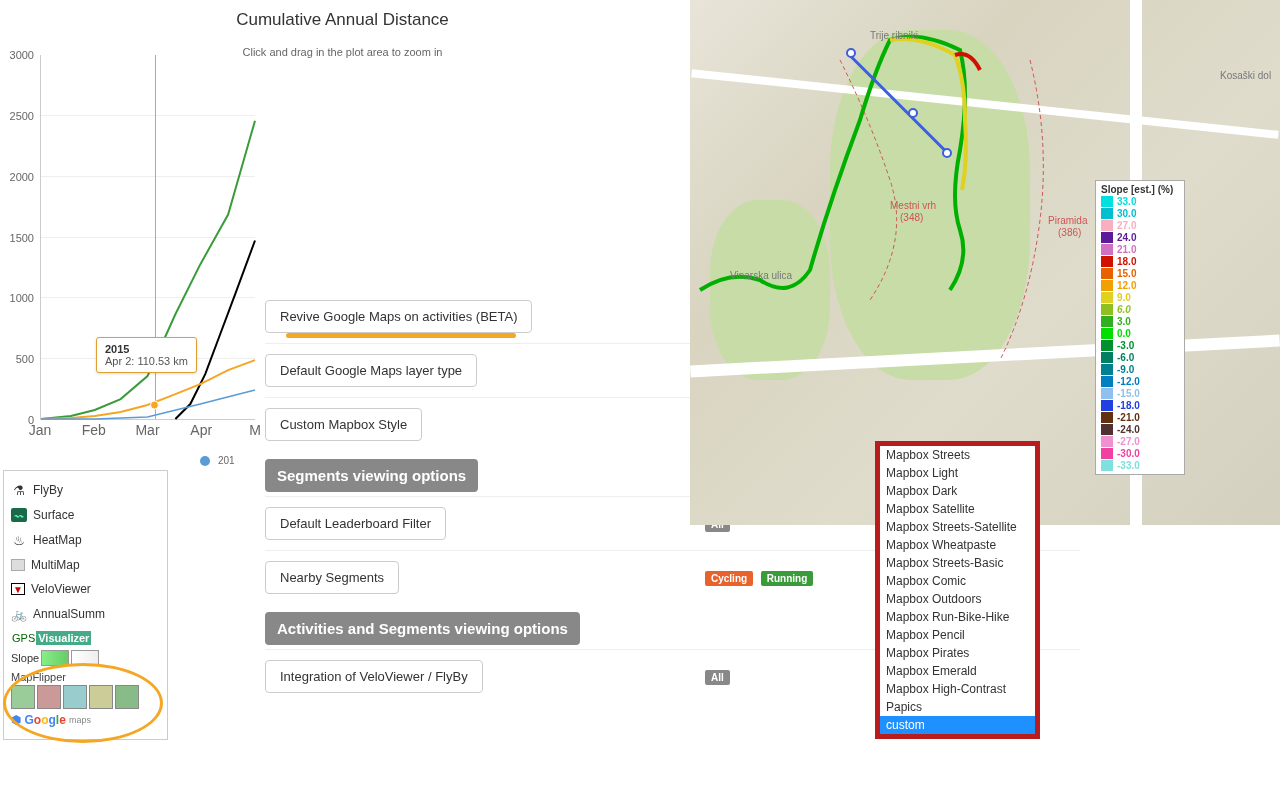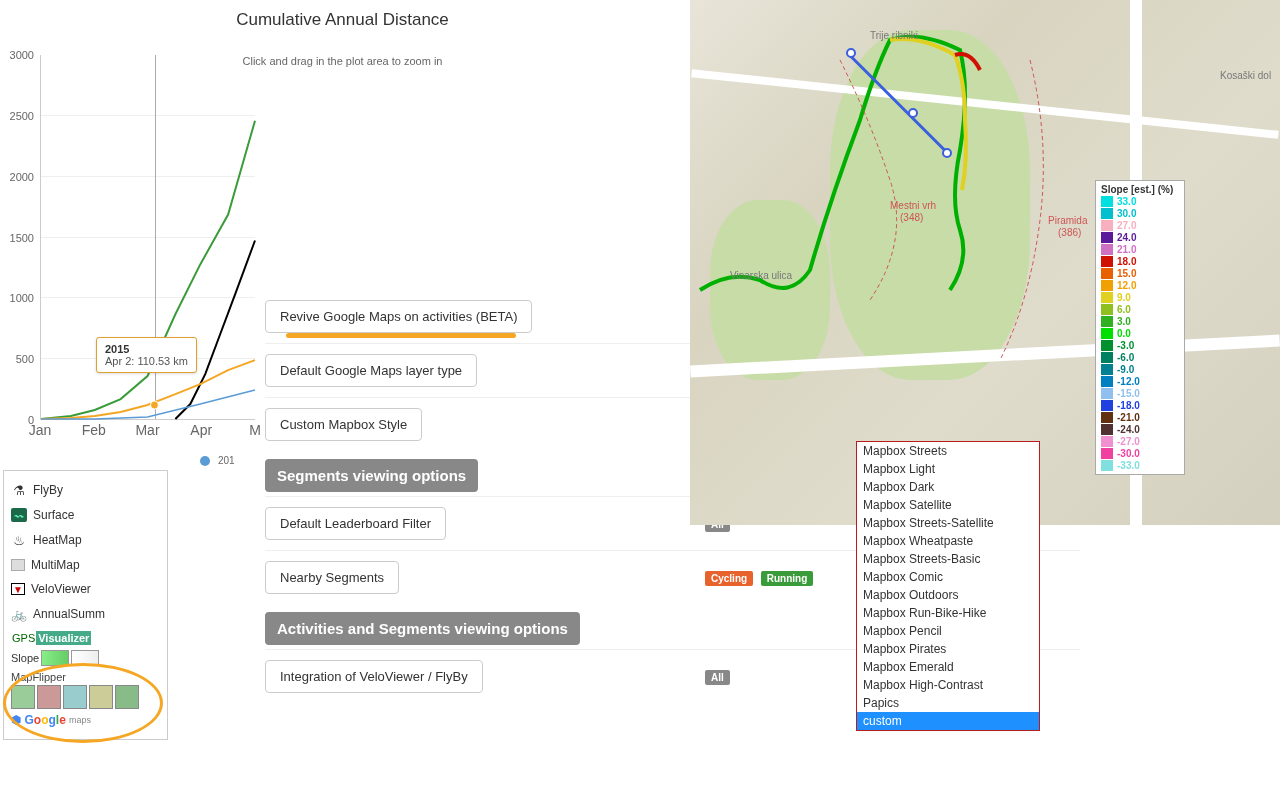--- a/index.html
+++ b/index.html
@@ -1,21 +1,21 @@
 <!DOCTYPE html>
 <html><head>
 <meta charset="utf-8">
 <style>
 * { box-sizing: border-box; margin: 0; padding: 0; }
 body { font-family: Arial, Helvetica, sans-serif; font-size: 13px; color: #333; background: #fff; width: 1280px; height: 800px; overflow: hidden; position: relative; }
 
 
 .chart-area { position: absolute; left: 0; top: 0; width: 685px; height: 450px; }
 .chart-title { text-align: center; font-size: 17px; color: #333; margin-top: 10px; font-weight: normal; }
-.chart-subtitle { text-align: center; font-size: 11px; color: #666; margin-top: 25px; }
+.chart-subtitle { text-align: center; font-size: 11px; color: #666; margin-top: 16px; }
 .chart-plot { position: absolute; left: 40px; top: 55px; width: 215px; height: 365px; border-left: 1px solid #ccc; border-bottom: 1px solid #ccc; }
 .chart-yaxis { position: absolute; left: 0; top: 55px; width: 38px; height: 365px; }
 .chart-ylabel { position: absolute; right: 4px; font-size: 11px; color: #666; transform: translateY(-50%); }
 .chart-xaxis { position: absolute; left: 40px; top: 422px; width: 215px; height: 20px; }
 .chart-xlabel { position: absolute; font-size: 14px; color: #666; transform: translateX(-50%); }
 .chart-gridline { position: absolute; left: 0; width: 100%; border-top: 1px solid #eee; }
 .chart-tooltip { position: absolute; left: 96px; top: 337px; background: #fff; border: 1px solid #e0a030; border-radius: 3px; padding: 5px 8px; font-size: 11px; box-shadow: 0 1px 3px rgba(0,0,0,0.15); z-index: 5; }
 .chart-tooltip-year { font-weight: bold; color: #333; }
 .chart-tooltip-val { color: #555; }
 .chart-crosshair { position: absolute; left: 114px; top: 0; width: 0; height: 100%; border-left: 1px solid #aaa; }
@@ -55,21 +55,21 @@
 .badge-running { background: #3a9b3a; color: #fff; font-size: 10px; padding: 2px 6px; border-radius: 2px; font-weight: bold; }
 .settings-col-btn { width: 440px; }
 .settings-col-badge { width: 120px; }
 .settings-col-ctrl { flex: 1; display: flex; justify-content: flex-end; padding-right: 40px; position: relative; }
 .toggle-check { width: 30px; height: 28px; background: #2196f3; border-radius: 4px; display: flex; align-items: center; justify-content: center; color: #fff; font-size: 16px; }
 .select-ctrl { border: 1px solid #ccc; border-radius: 4px; padding: 6px 22px 6px 10px; background: #fff; font-size: 12px; color: #333; cursor: pointer; position: relative; min-width: 58px; }
 .select-ctrl::after { content: "▾"; position: absolute; right: 6px; top: 50%; transform: translateY(-50%); font-size: 9px; color: #555; }
 .section-header { background: #888; color: #fff; font-weight: bold; padding: 8px 12px; border-radius: 4px; font-size: 15px; margin: 8px 0 4px 0; display: inline-block; }
 
 
-.dropdown-open { position: absolute; right: 40px; top: 30px; width: 184px; background: #fff; border: 1px solid #b91c1c; max-height: 300px; overflow-y: auto; z-index: 20; font-size: 12px; }
+.dropdown-open { position: absolute; right: 40px; top: 30px; width: 165px; background: #fff; border: 5px solid #b91c1c; max-height: 300px; overflow-y: auto; z-index: 20; font-size: 12px; }
 .dropdown-item { padding: 2px 6px; cursor: pointer; white-space: nowrap; }
 .dropdown-item.selected { background: #1e90ff; color: #fff; }
 
 
 .map-area { position: absolute; left: 690px; top: 0; width: 590px; height: 525px; background: linear-gradient(135deg, #e8e4d8 0%, #d8d4c0 30%, #e0dccc 60%, #d4d0c0 100%); overflow: hidden; }
 .map-bg { position: absolute; inset: 0; }
 .map-road { position: absolute; background: #fff; }
 .map-road.r1 { left: 0; top: 350px; width: 100%; height: 12px; transform: rotate(-3deg); }
 .map-road.r2 { left: 440px; top: 0; width: 12px; height: 100%; }
 .map-road.r3 { left: 0; top: 100px; width: 100%; height: 8px; transform: rotate(6deg); }
@@ -352,21 +352,21 @@
       <div class="slope-legend-row">
         <span class="slope-swatch" style="background: rgb(240, 160, 0);"></span>
         <span class="slope-val" style="color: rgb(240, 160, 0);">12.0</span>
       </div>
       <div class="slope-legend-row">
         <span class="slope-swatch" style="background: rgb(224, 208, 32);"></span>
         <span class="slope-val" style="color: rgb(224, 208, 32);">9.0</span>
       </div>
       <div class="slope-legend-row">
         <span class="slope-swatch" style="background: rgb(144, 192, 32);"></span>
-        <span class="slope-val" style="color: rgb(144, 192, 32);">6.0</span>
+        <span class="slope-val" style="color: rgb(144, 192, 32); font-style: italic;">6.0</span>
       </div>
       <div class="slope-legend-row">
         <span class="slope-swatch" style="background: rgb(48, 176, 32);"></span>
         <span class="slope-val" style="color: rgb(48, 176, 32);">3.0</span>
       </div>
       <div class="slope-legend-row">
         <span class="slope-swatch" style="background: rgb(0, 224, 0);"></span>
         <span class="slope-val" style="color: rgb(0, 224, 0);">0.0</span>
       </div>
       <div class="slope-legend-row">

